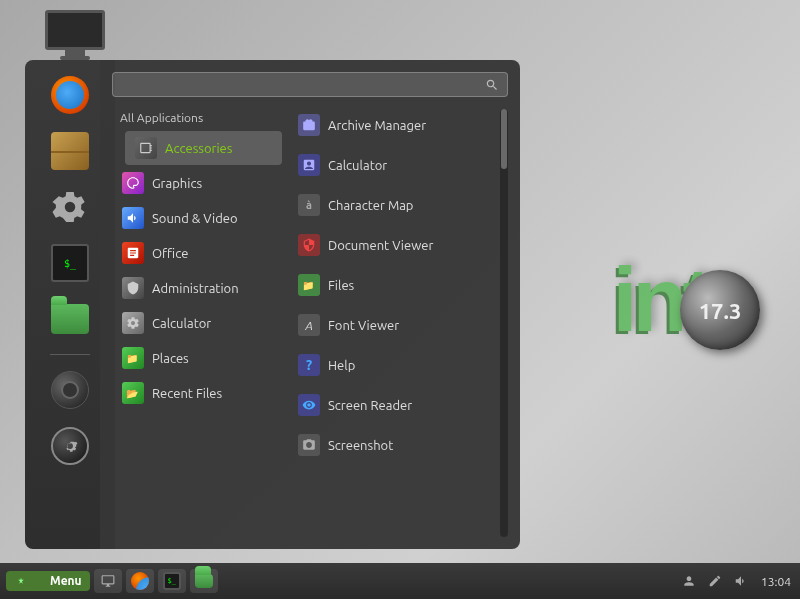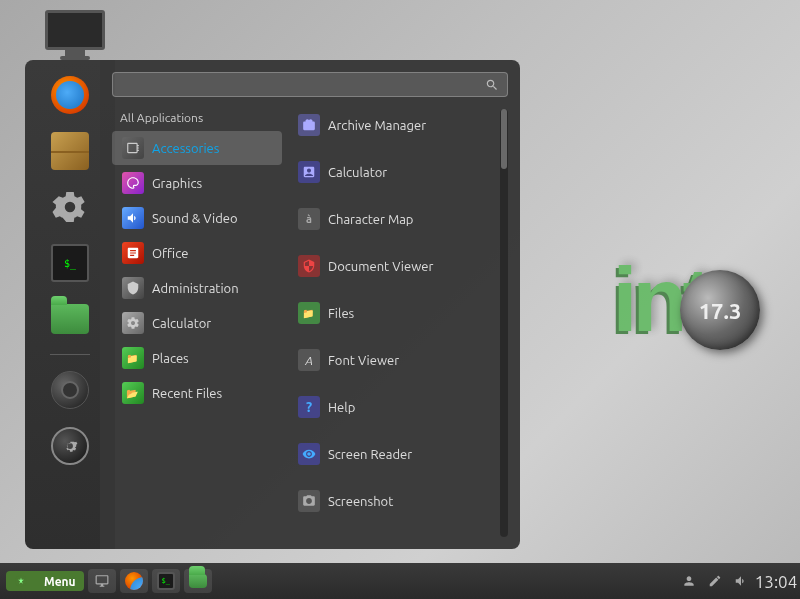--- a/index.html
+++ b/index.html
@@ -241,39 +241,40 @@
       align-items: center;
       gap: 8px;
       padding: 6px 10px;
       border-radius: 4px;
       cursor: pointer;
       color: #ddd;
       font-size: 13px;
     }
     .category-item.active {
       background: rgba(255,255,255,0.18);
-      color: #0ea5e9;
+      color: #84cc16;
+      margin-left: 13px;
     }
     .cat-icon {
       width: 22px;
       height: 22px;
       border-radius: 3px;
       flex-shrink: 0;
       display: flex;
       align-items: center;
       justify-content: center;
       font-size: 14px;
     }
 
     
     .apps-col {
       flex: 1;
       display: flex;
       flex-direction: column;
-      gap: 15px;
+      gap: 8px;
       overflow-y: auto;
       padding-left: 8px;
     }
 
     .app-item {
       display: flex;
       align-items: center;
       gap: 8px;
       padding: 5px 8px;
       border-radius: 4px;
@@ -337,22 +338,22 @@
       height: 36px;
       background: linear-gradient(to bottom, #3a3a3a, #2a2a2a);
       display: flex;
       align-items: center;
       padding: 0 6px;
       gap: 4px;
     }
 
     .taskbar-start {
       display: flex;
-      align-items: center;
-      gap: 16px;
+      align-items: flex-start;
+      gap: 22px;
       background: #4a7a30;
       border-radius: 4px;
       padding: 3px 8px;
       cursor: pointer;
       color: #fff;
       font-size: 12px;
       font-weight: bold;
     }
 
     .taskbar-btn {
@@ -375,21 +376,21 @@
       color: #ddd;
       font-size: 11px;
     }
 
     .taskbar-icon-small {
       width: 18px;
       height: 18px;
       display: flex;
       align-items: center;
       justify-content: center;
-      font-size: 17px;
+      font-size: 12px;
       cursor: pointer;
     }
 
     
     .int-logo {
       position: relative;
       font-size: 90px;
       font-weight: 900;
       color: #5cb85c;
       font-family: Arial Black, sans-serif;

